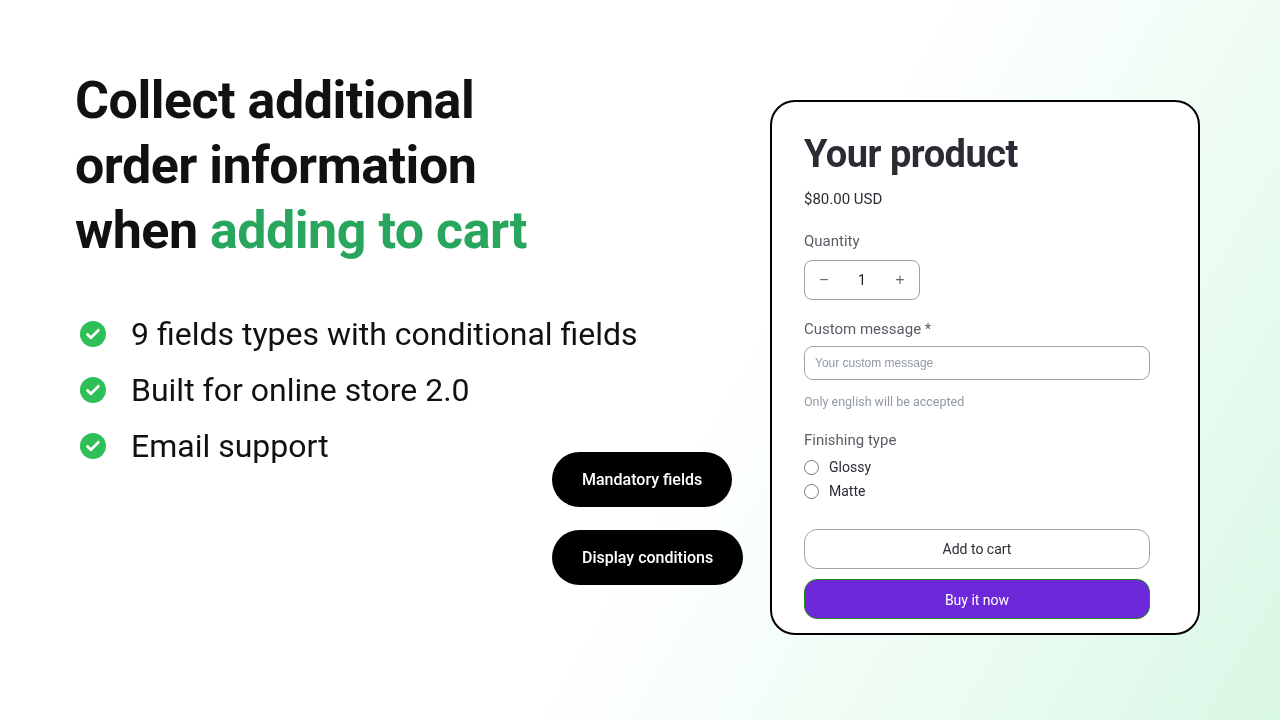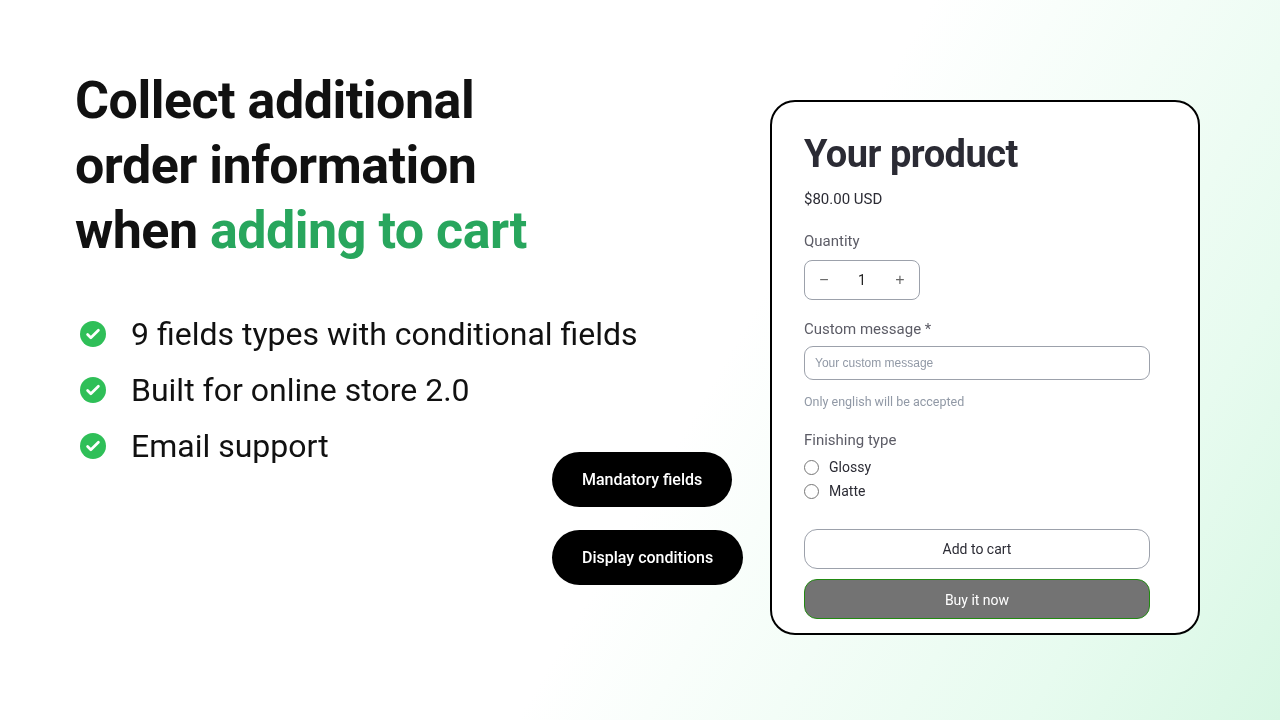--- a/index.html
+++ b/index.html
@@ -152,21 +152,21 @@
     text-align:center;
     line-height:38px;
   }
   .btn-outline {
     background: #fff;
     border: 1px solid #9ca1ab;
     color: #2b2b34;
     margin-top: 30px;
   }
   .btn-primary {
-    background: #737373;
+    background: #6d28d9;
     border: 1px solid #228a12;
     color: #fff;
     margin-top: 10px;
     line-height:40px;
   }
 </style>
 </head>
 <body>
 
 <div class="hero">

